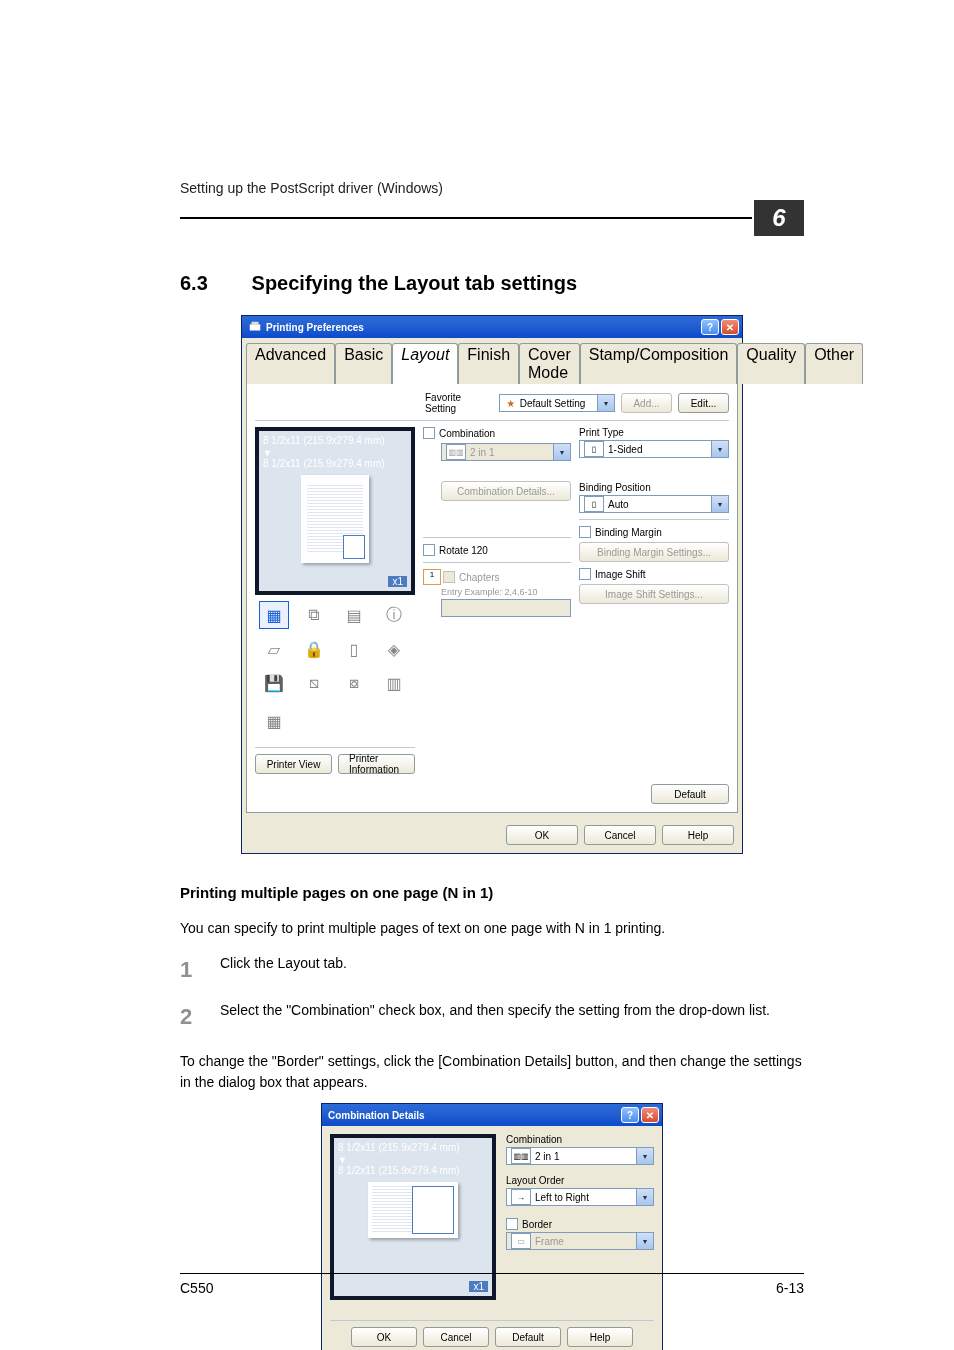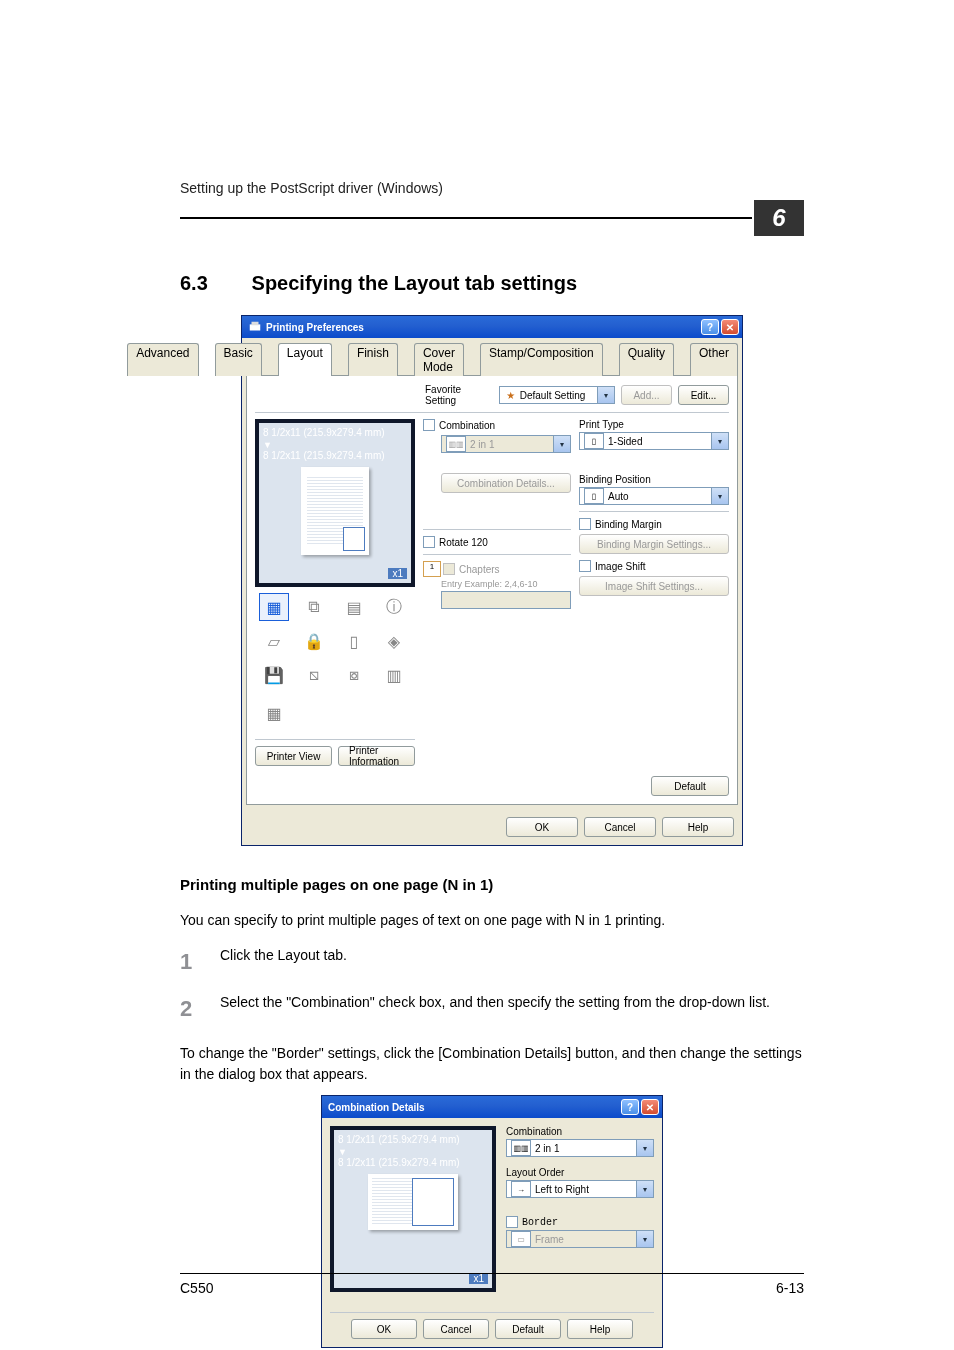--- a/index.html
+++ b/index.html
@@ -99,38 +99,38 @@
     justify-content: center;
     font-size: 10px;
     font-weight: bold;
     box-sizing: border-box;
   }
   .tb-btn.help { background: linear-gradient(#8fc0ff,#4a8fe8); color:#fff; }
   .tb-btn.close { background: linear-gradient(#f48b77,#d54d2f); color:#fff; }
   .tab-strip {
     display: flex;
     padding: 4px 4px 0 4px;
-    gap: 16px;
-    font-size: 12px;
-    justify-content: flex-end;
+    gap: 0;
+    font-size: 16px;
   }
   .tab {
     background:#ece9d8;
     border:1px solid #919b9c;
     border-bottom:none;
     padding:2px 8px;
     border-radius:3px 3px 0 0;
     position:relative;
     top:1px;
     margin-right:0;
   }
   .tab.active {
     background:#fff;
     font-weight: normal;
     z-index:2;
+    font-style:italic;
   }
   .tab-panel {
     margin:0 4px 4px 4px;
     background:#fff;
     border:1px solid #919b9c;
     padding:8px;
   }
   .row { display:flex; align-items:center; }
   .field-label { font-size:10px; }
   .combo {
@@ -412,21 +412,21 @@
               <span class="ico">▥▥</span>
               <span>2 in 1</span>
               <span class="arrow">▾</span>
             </div>
             <div class="field-label" style="margin-top:10px;">Layout Order</div>
             <div class="combo" style="width:100%; margin-top:2px;">
               <span class="ico">→</span>
               <span>Left to Right</span>
               <span class="arrow">▾</span>
             </div>
-            <div class="row" style="margin-top:18px;font-family:Liberation Mono, monospace;">
+            <div class="row" style="margin-top:12px;">
                 <span class="cb"></span>
                 <span class="field-label">Border</span>
               </div>
             <div class="combo disabled" style="width:100%; margin-top:2px;">
               <span class="ico">▭</span>
               <span>Frame</span>
               <span class="arrow">▾</span>
             </div>
           </div>
         </div>

